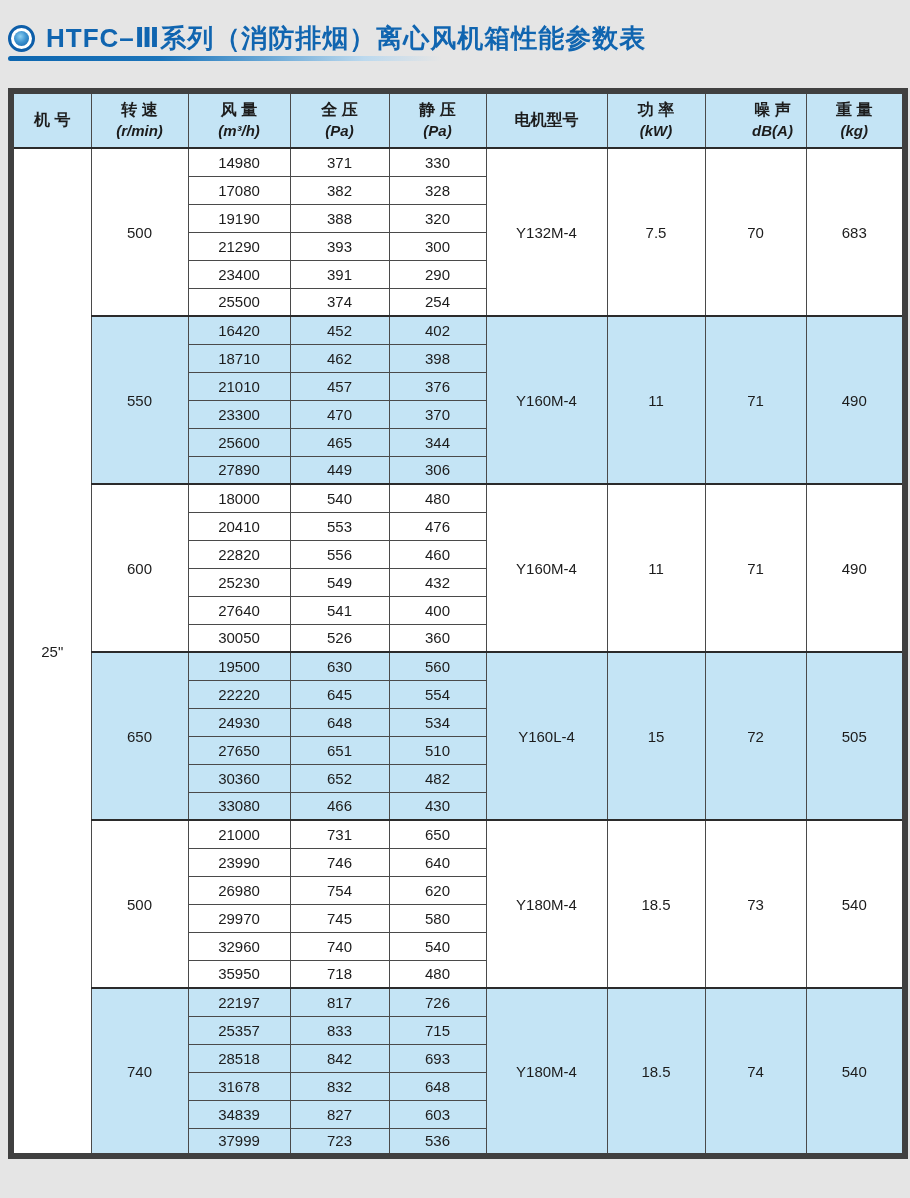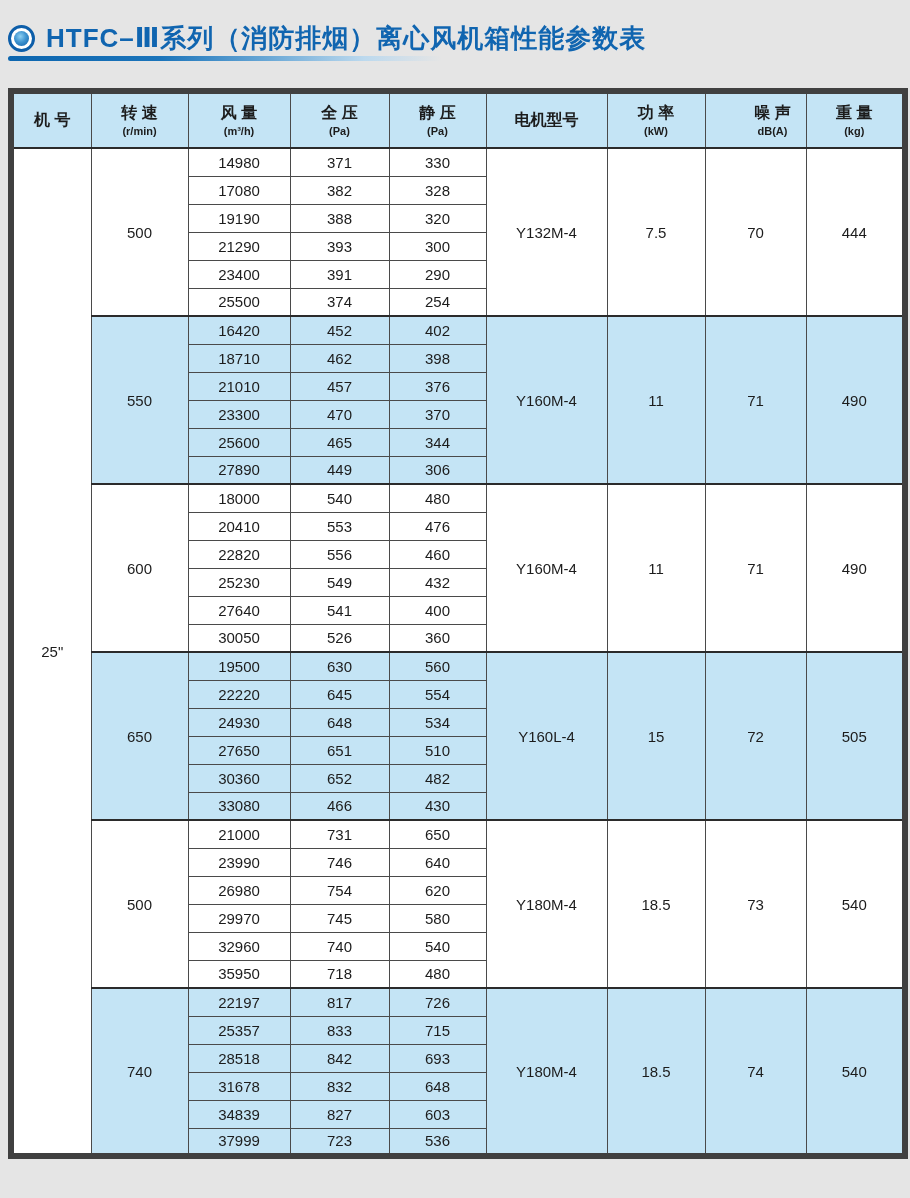--- a/index.html
+++ b/index.html
@@ -61,21 +61,21 @@
     color: #1c1c1c;
   }
   .spec thead th {
     background: #c4e4f5;
     height: 57px;
     font-size: 16px;
     font-weight: bold;
     line-height: 1.3;
     border-bottom: 2px solid #2b2b2b;
   }
-  .spec thead th .sub { font-weight: bold; font-size: 11px; }
+  .spec thead th .sub { font-weight: bold; font-size: 15px; font-style: italic; }
   .spec tbody td { height: 28px; }
   .spec tbody tr.shaded td { background: #c4e4f5; }
   .spec tbody tr.group-start td { border-top: 2px solid #2b2b2b; }
   .spec td.machine-cell { background: #ffffff !important; font-size: 15px; }
 </style>
 </head>
 <body>
 
 <div class="page">
 
@@ -129,21 +129,21 @@
     <tbody>
         <tr class="group-start">
           <td rowspan="36" class="machine-cell">25"</td>
           <td rowspan="6">500</td>
           <td>14980</td>
           <td>371</td>
           <td>330</td>
           <td rowspan="6">Y132M-4</td>
           <td rowspan="6">7.5</td>
           <td rowspan="6">70</td>
-          <td rowspan="6">444</td>
+          <td rowspan="6">683</td>
         </tr>
         <tr>
           <td>17080</td>
           <td>382</td>
           <td>328</td>
         </tr>
         <tr>
           <td>19190</td>
           <td>388</td>
           <td>320</td>

